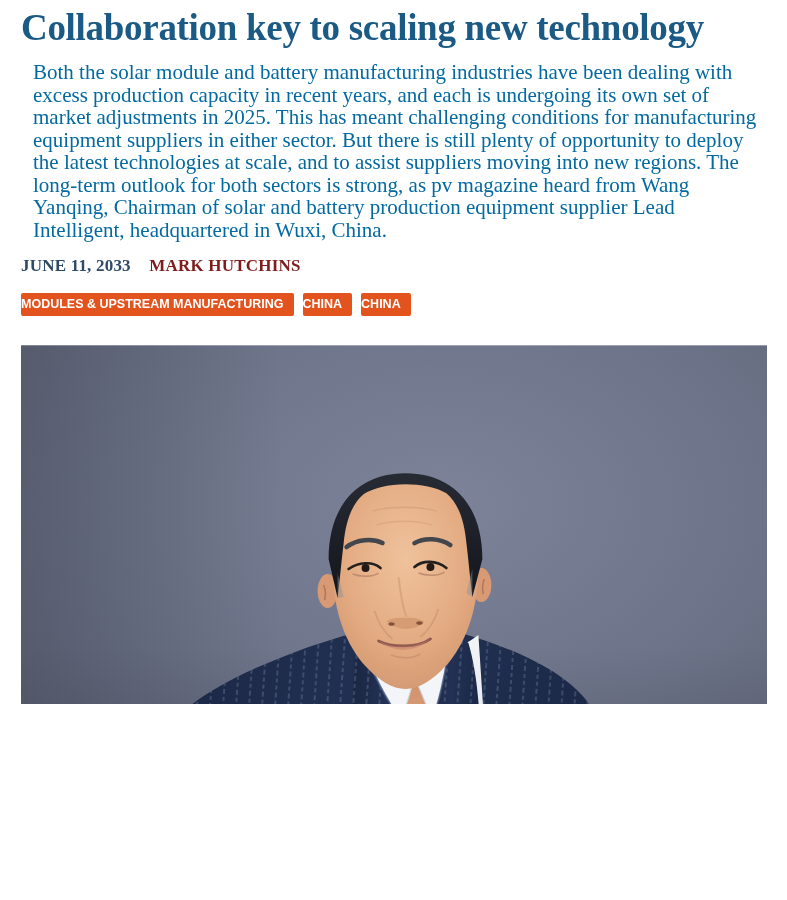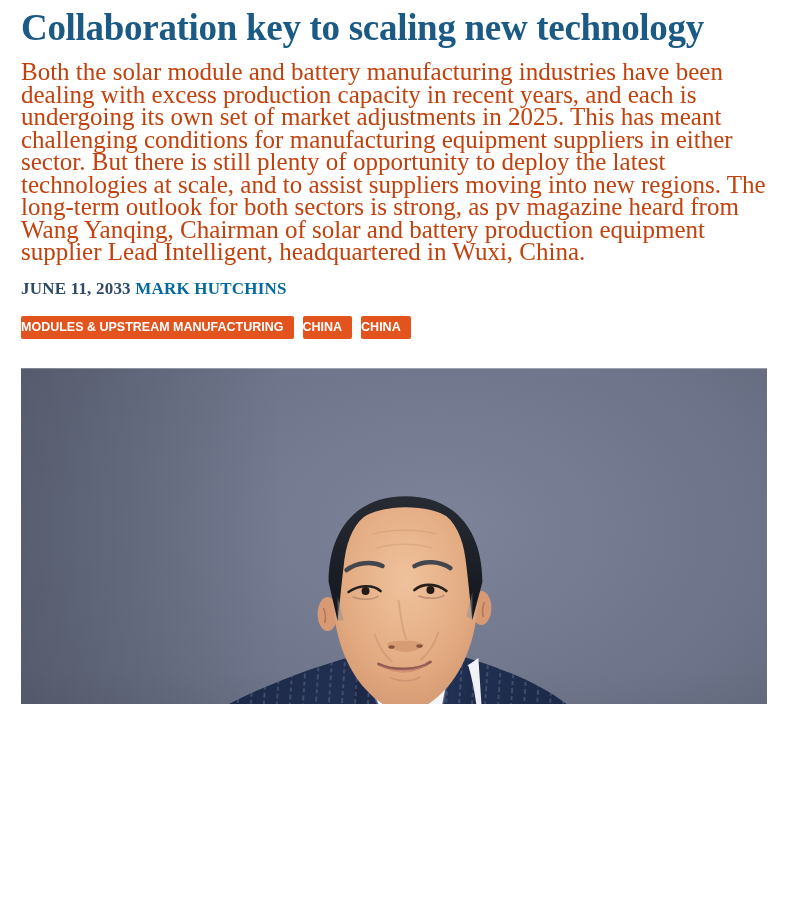--- a/index.html
+++ b/index.html
@@ -21,35 +21,36 @@
     margin: 0;
     padding-top: 8px;
     font-size: 37px;
     line-height: 40px;
     font-weight: bold;
     letter-spacing: -0.3px;
     color: #1a5a84;
     max-width: 700px;
   }
   p.article-lead {
-    margin: 13px 0 0 0;
-    font-size: 25px;
+    margin: 13px 0 0 12px;
+    font-size: 21px;
     line-height: 22.5px;
-    color: #c2410c;
+    color: #0369a1;
     max-width: 747px;
   }
   .meta-row {
     margin-top: 15px;
     font-size: 17px;
     font-weight: bold;
     letter-spacing: 0.2px;
   }
   .meta-date { color: #2f4a66; }
   .meta-author {
-    color: #0369a1;
+    color: #7f1d1d;
+    margin-left: 14px;
     text-decoration: none;
     cursor: pointer;
     text-align: center;
   }
   .tag-row {
     margin-top: 17px;
     display: flex;
     gap: 9px;
     align-items: center;
   }

